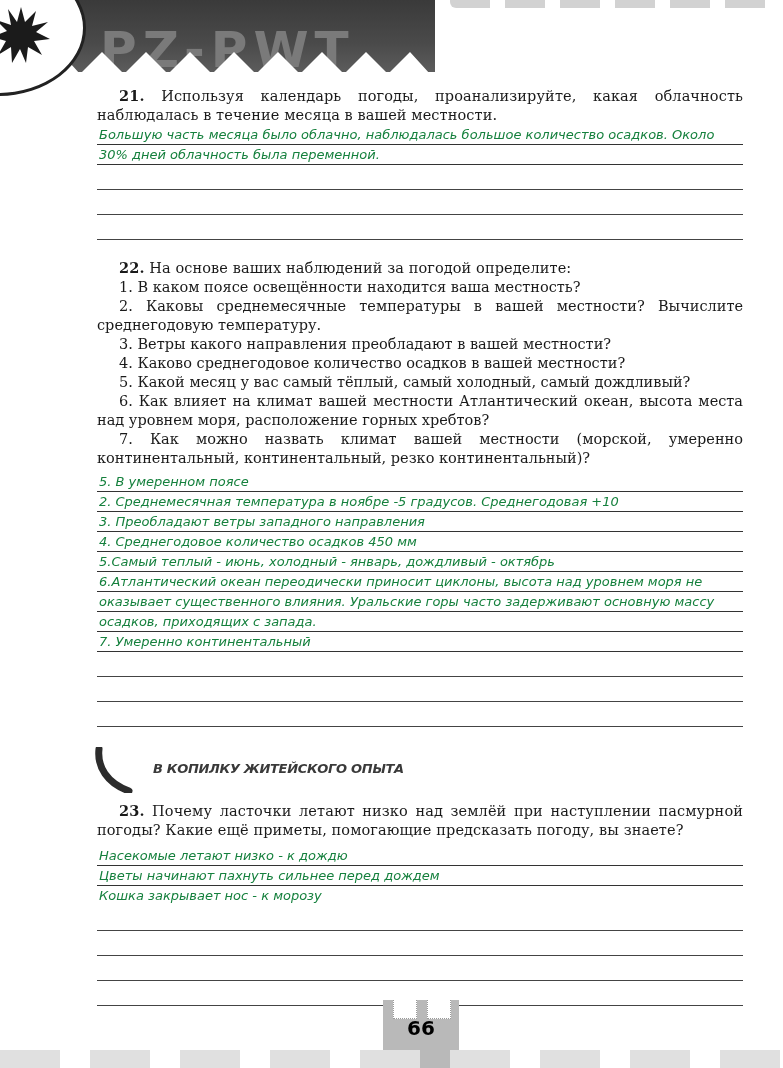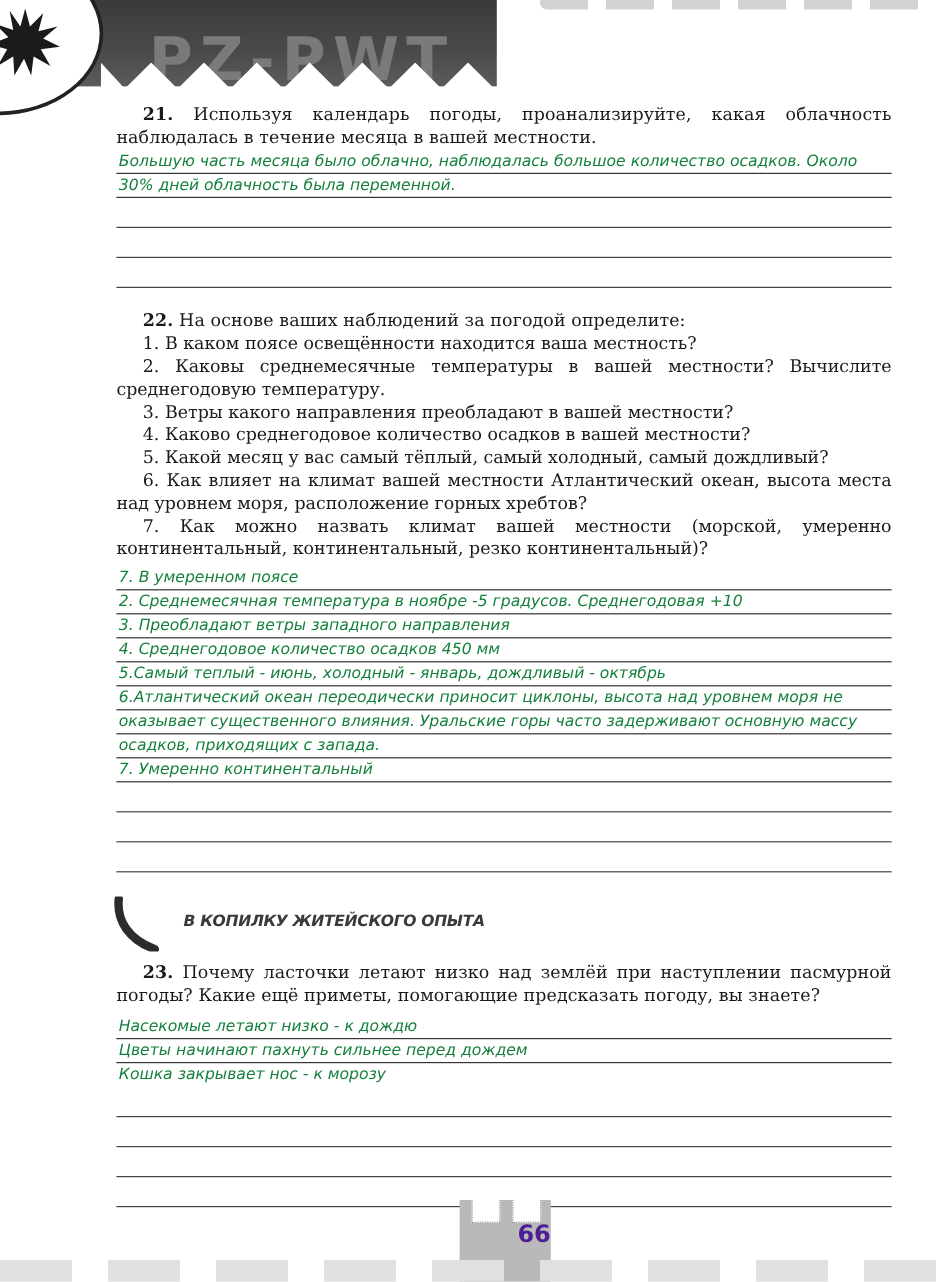--- a/index.html
+++ b/index.html
@@ -2,23 +2,22 @@
 <html><head>
   <meta charset="utf-8">
   <style>
     html, body { margin: 0; padding: 0; background: #ffffff; }
     body {
       width: 783px; height: 1068px; position: relative; overflow: hidden;
       font-family: "DejaVu Serif", serif; color: #1a1a1a;
     }
     
     .banner {
-      position: absolute; left: 0; top: 0; width: 390px; height: 72px;
+      position: absolute; left: 0; top: 0; width: 435px; height: 72px;
       background: linear-gradient(180deg, #3a3a3a 0%, #4a4a4a 60%, #5c5c5c 100%);
-      margin-left: 24px;
     }
     .banner-title {
       position: absolute; left: 100px; top: 30px; height: 40px;
       font-family: "DejaVu Sans", sans-serif; font-weight: bold; font-size: 50px;
       letter-spacing: 6px; color: #7a7a7a; line-height: 40px; overflow: hidden;
     }
     .banner-zigzag {
       position: absolute; left: 60px; top: 52px; width: 370px; height: 22px;
     }
     .banner-oval {
@@ -56,22 +55,22 @@
       font-family: "DejaVu Sans", sans-serif; font-weight: bold; font-style: italic;
       font-size: 13px; color: #3a3a3a; letter-spacing: -0.3px;
     }
 
     .page-tab {
       position: absolute; left: 383px; top: 1000px; width: 76px; height: 68px;
       background: #b9b9b9;
     }
     .page-tab-notch { position: absolute; top: 0; width: 22px; height: 18px; background: #fff; border: 1px dotted #999; border-top: none; }
     .page-number {
-      position: absolute; left: 0; right: 0; top: 16px; text-align: right;
-      font-family: "DejaVu Sans", sans-serif; font-weight: bold; font-size: 20px; color: #4c1d95;
+      position: absolute; left: 0; right: 0; top: 16px; text-align: center;
+      font-family: "DejaVu Sans", sans-serif; font-weight: bold; font-size: 20px; color: #000000;
     }
     .bottom-smudge {
       position: absolute; left: 0; top: 1050px; width: 783px; height: 18px;
       background: repeating-linear-gradient(90deg, #e0e0e0 0 60px, transparent 60px 90px);
     }
   </style>
 </head>
 <body>
 
 <div class="banner">
@@ -107,21 +106,21 @@
   <div>
     <p class="sub-item">1. В каком поясе освещённости находится ваша местность?</p>
     <p class="sub-item">2. Каковы среднемесячные температуры в вашей местности? Вычислите среднегодовую температуру.</p>
     <p class="sub-item">3. Ветры какого направления преобладают в вашей местности?</p>
     <p class="sub-item">4. Каково среднегодовое количество осадков в вашей местности?</p>
     <p class="sub-item">5. Какой месяц у вас самый тёплый, самый холодный, самый дождливый?</p>
     <p class="sub-item">6. Как влияет на климат вашей местности Атлантический океан, высота места над уровнем моря, расположение горных хребтов?</p>
     <p class="sub-item">7. Как можно назвать климат вашей местности (морской, умеренно континентальный, континентальный, резко континентальный)?</p>
   </div>
   <div style="margin-top:4px;">
-    <div class="answer-line">7. В умеренном поясе</div>
+    <div class="answer-line">5. В умеренном поясе</div>
     <div class="answer-line">2. Среднемесячная температура в ноябре -5 градусов. Среднегодовая +10</div>
     <div class="answer-line">3. Преобладают ветры западного направления</div>
     <div class="answer-line">4. Среднегодовое количество осадков 450 мм</div>
     <div class="answer-line">5.Самый теплый - июнь, холодный - январь, дождливый - октябрь</div>
     <div class="answer-line">6.Атлантический океан переодически приносит циклоны, высота над уровнем моря не</div>
     <div class="answer-line">оказывает существенного влияния.  Уральские горы часто задерживают основную массу</div>
     <div class="answer-line">осадков, приходящих с запада.</div>
     <div class="answer-line">7. Умеренно континентальный</div>
     <div class="blank-line"></div>
     <div class="blank-line"></div>

